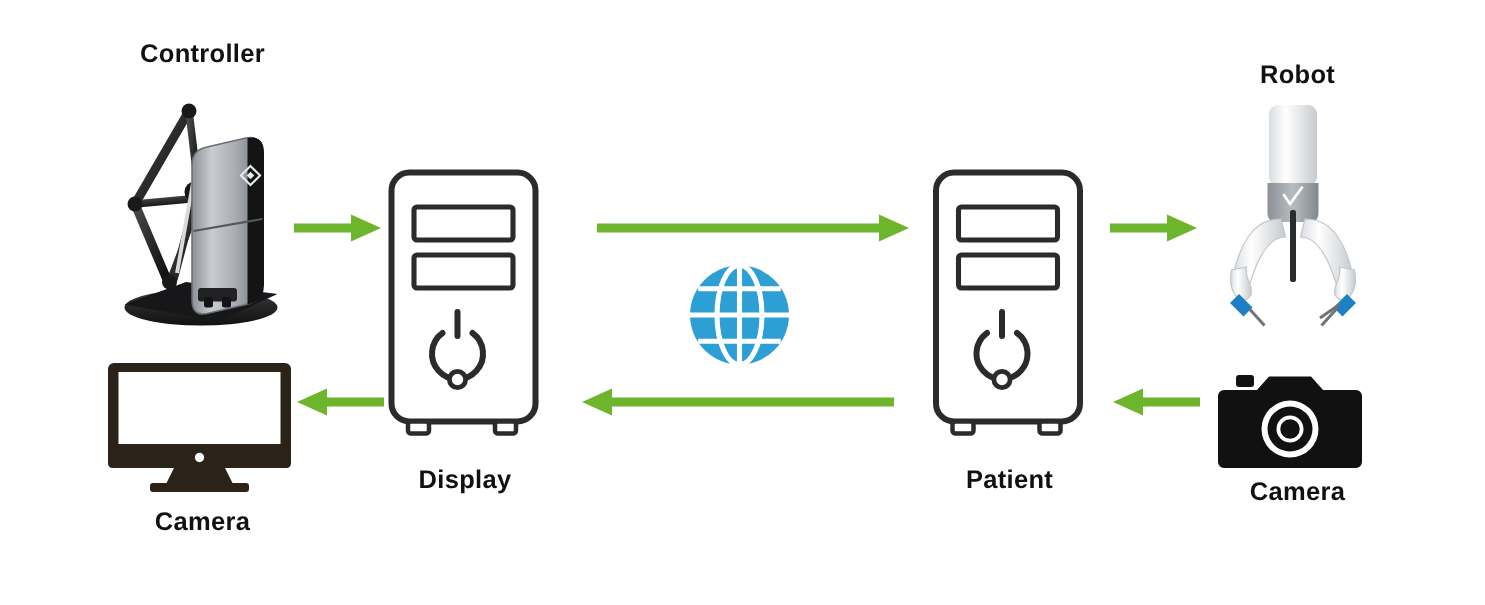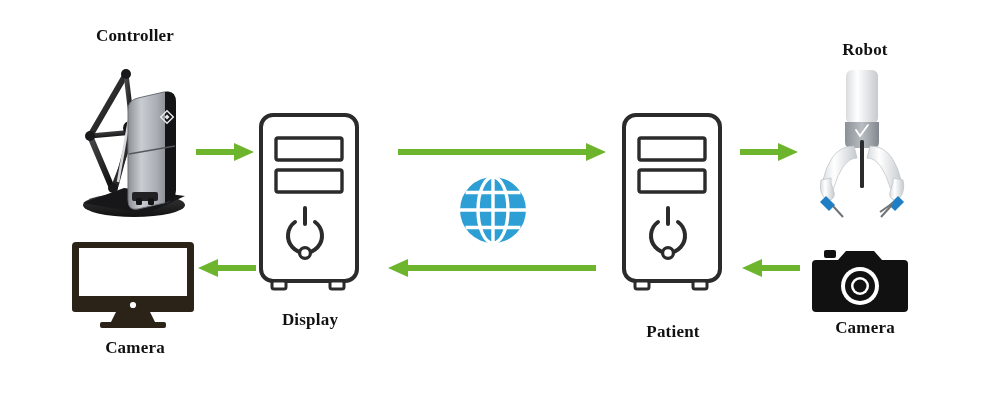--- a/index.html
+++ b/index.html
@@ -1,18 +1,18 @@
 <!DOCTYPE html>
 <html><head>
 <meta charset="utf-8">
 <style>
   html,body{margin:0;padding:0;background:#ffffff;}
   body{width:990px;height:403px;position:relative;overflow:hidden;
        font-family:"Liberation Sans","DejaVu Sans",sans-serif;}
-  .stage{position:absolute;inset:0;font-family:Liberation Serif, serif;}
+  .stage{position:absolute;inset:0;}
   .node{position:absolute;}
   .lbl{position:absolute;font-weight:bold;color:#111111;letter-spacing:.2px;
        white-space:nowrap;text-align:center;font-size:17px;}
 
   
   #controller-img{left:72px;top:62px;width:120px;height:160px;}
   
   #display-img{left:72px;top:240px;width:122px;height:88px;}
   
   #camera-img{left:812px;top:248px;width:96px;height:66px;}
@@ -21,21 +21,21 @@
   
   #surgeon-tower{left:255px;top:112px;width:110px;height:192px;}
   #patient-tower{left:618px;top:112px;width:110px;height:192px;}
   
   #globe-img{left:458px;top:175px;width:70px;height:70px;}
 
   
   #controller-label{left:60px;top:26px;width:150px;}
   #display-label{left:60px;top:338px;width:150px;}
   #surgeon-label{left:250px;top:310px;width:120px;}
-  #patient-label{left:613px;top:322px;width:120px;}
+  #patient-label{left:613px;top:310px;width:120px;}
   #robot-label{left:800px;top:40px;width:130px;}
   #camera-label{left:800px;top:318px;width:130px;}
 
   .arrow{position:absolute;}
   svg{display:block;overflow:visible;}
 </style>
 </head>
 <body>
 
 <div class="stage">

